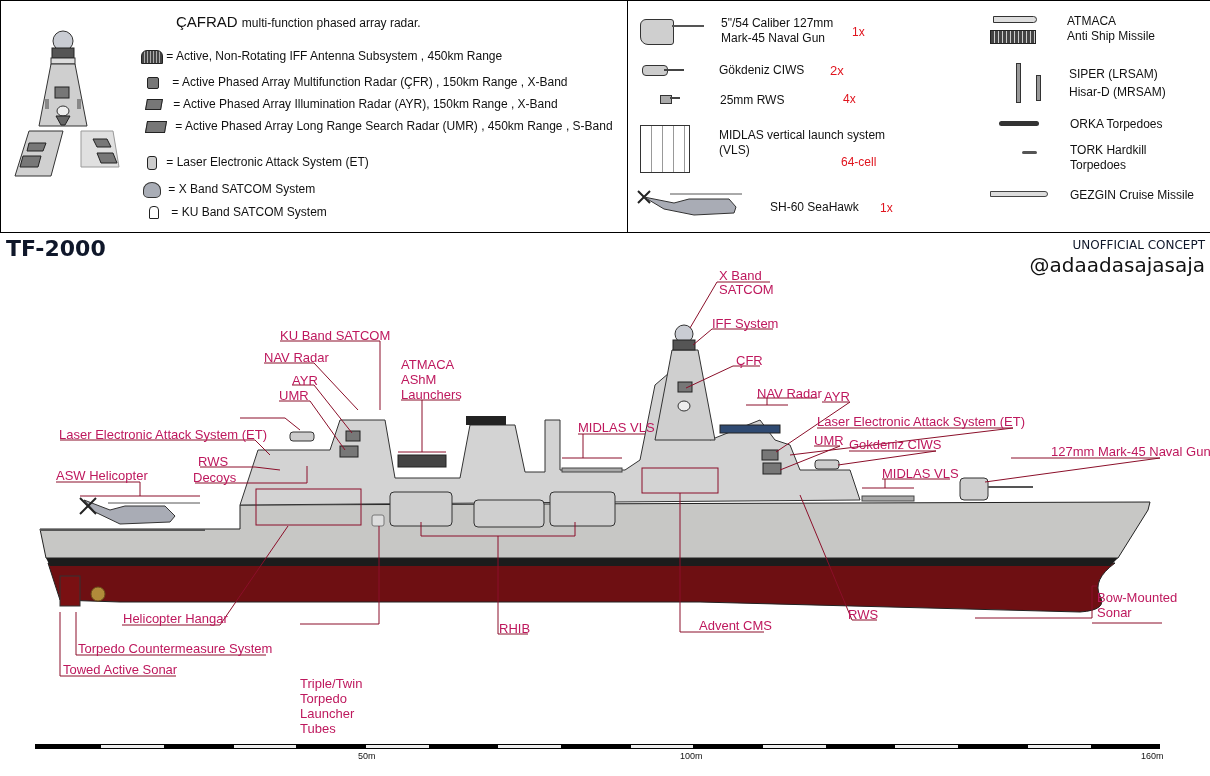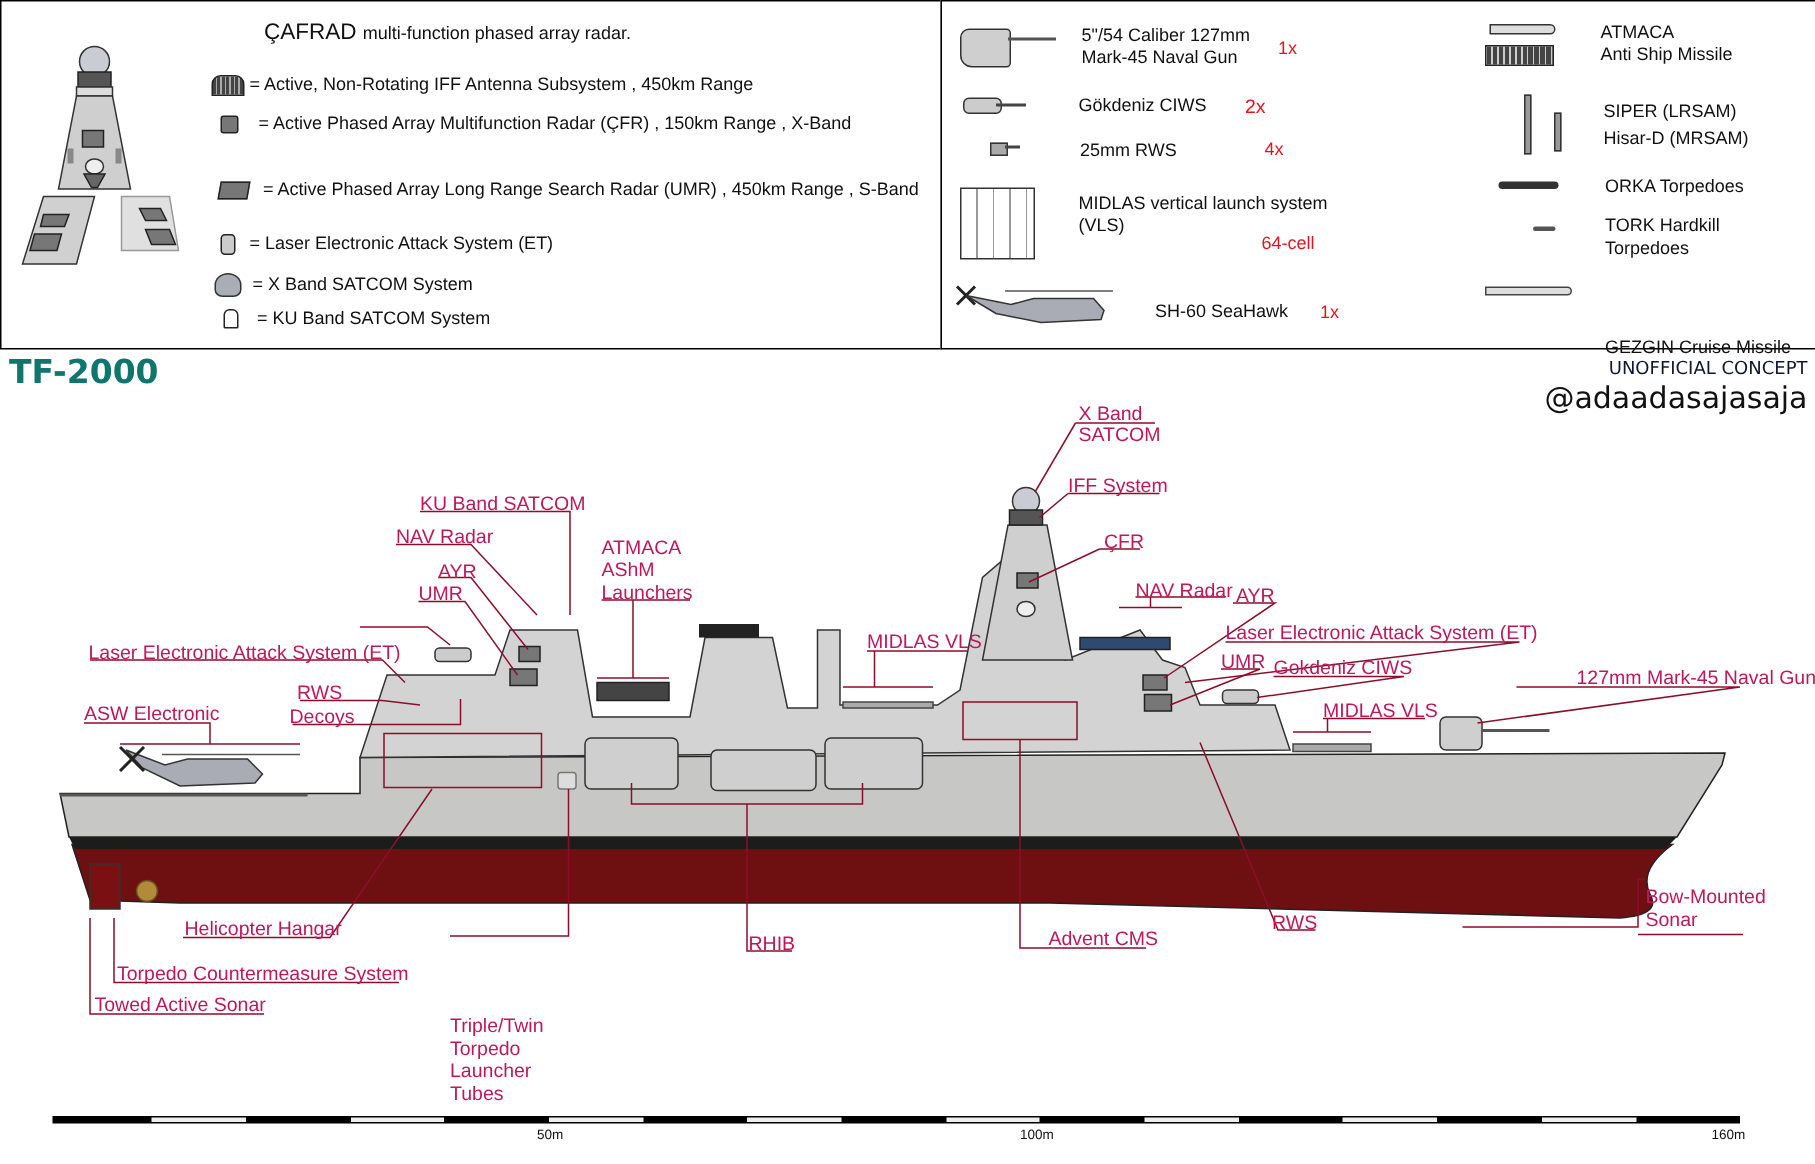--- a/index.html
+++ b/index.html
@@ -1,21 +1,21 @@
 <!DOCTYPE html>
 <html><head>
 <meta charset="utf-8">
 <style>
   html,body{margin:0;padding:0;background:#fff;}
   body{width:1210px;height:776px;position:relative;overflow:hidden;font-family:"Liberation Sans",sans-serif;color:#111;}
   .abs{position:absolute;}
   .box{position:absolute;border:1px solid #000;background:#fff;}
   .lt{font-size:12px;line-height:14px;white-space:nowrap;}
   .red{color:#e0141e;font-size:12px;}
-  .title{font-family:"DejaVu Sans",sans-serif;font-weight:bold;font-size:22px;color:#0f766e;}
+  .title{font-family:"DejaVu Sans",sans-serif;font-weight:bold;font-size:22px;color:#0f172a;}
   .concept{font-family:"DejaVu Sans",sans-serif;font-size:12px;color:#0f172a;}
   .handle{font-family:"DejaVu Sans",sans-serif;font-size:20px;color:#111;}
   .call{position:absolute;font-size:13px;line-height:15px;white-space:nowrap;color:#be185d;}
   svg{position:absolute;left:0;top:0;}
   .scale-lbl{position:absolute;font-size:9px;color:#111;font-family:"Liberation Sans Narrow","Liberation Sans",sans-serif;}
 </style>
 </head>
 <body>
 
 <div class="box" style="left:0;top:0;width:626px;height:231px;">
@@ -44,20 +44,24 @@
   </div>
 
   <div class="abs lt" style="left:140px;top:48px;">
     <span style="display:inline-block;width:20px;height:12px;background:repeating-linear-gradient(90deg,#444 0 2px,#aaa 2px 3px);border:1px solid #222;vertical-align:middle;border-radius:6px 6px 0 0;"></span>
     <span>= Active, Non-Rotating IFF Antenna Subsystem , 450km Range</span>
   </div>
   <div class="abs lt" style="left:146px;top:74px;">
     <span style="display:inline-block;width:10px;height:10px;background:#777;border:1px solid #222;border-radius:2px;vertical-align:middle;margin-right:10px;"></span>
     <span>= Active Phased Array Multifunction Radar (ÇFR) , 150km Range , X-Band</span>
   </div>
+  <div class="abs lt" style="left:145px;top:96px;">
+    <span style="display:inline-block;width:14px;height:9px;background:#777;border:1px solid #222;transform:skewX(-10deg);vertical-align:middle;margin-right:8px;"></span>
+    <span>= Active Phased Array Illumination Radar (AYR), 150km Range , X-Band</span>
+  </div>
   <div class="abs lt" style="left:145px;top:118px;">
     <span style="display:inline-block;width:18px;height:10px;background:#777;border:1px solid #222;transform:skewX(-10deg);vertical-align:middle;margin-right:6px;"></span>
     <span>= Active Phased Array Long Range Search Radar (UMR) , 450km Range , S-Band</span>
   </div>
   <div class="abs lt" style="left:146px;top:154px;">
     <span style="display:inline-block;width:8px;height:12px;border:1px solid #222;background:#ccc;border-radius:3px;vertical-align:middle;margin-right:6px;"></span>
     <span>= Laser Electronic Attack System  (ET)</span>
   </div>
   <div class="abs lt" style="left:142px;top:181px;">
     <span style="display:inline-block;width:16px;height:14px;background:#a9adb6;border:1px solid #333;border-radius:50% 50% 30% 30%;vertical-align:middle;margin-right:4px;"></span>
@@ -122,21 +126,21 @@
   <div class="abs" style="left:371px;top:120px;width:40px;height:5px;background:#333;border-radius:3px;"></div>
   <div class="abs lt" style="left:442px;top:116px;">ORKA Torpedoes</div>
 
   <div class="abs" style="left:394px;top:150px;width:15px;height:3px;background:#555;border-radius:2px;"></div>
   <div class="abs lt" style="left:442px;top:142px;">
     <div>TORK Hardkill</div>
     <div style="margin-top:1px;">Torpedoes</div>
   </div>
 
   <div class="abs" style="left:362px;top:190px;width:56px;height:4px;background:#ddd;border:1px solid #444;border-radius:0 3px 3px 0;"></div>
-  <div class="abs lt" style="left:442px;top:187px;margin-top:36px;">GEZGIN Cruise Missile</div>
+  <div class="abs lt" style="left:442px;top:187px;">GEZGIN Cruise Missile</div>
 </div>
 
 <div class="abs title" style="left:6px;top:236px;">TF-2000</div>
 <div class="abs concept" style="right:5px;top:238px;">UNOFFICIAL CONCEPT</div>
 <div class="abs handle" style="right:5px;top:253px;">@adaadasajasaja</div>
 
 <svg width="1210" height="776">
 
   <path d="M48,563 L1115,563 Q1092,580 1100,596 Q1108,610 1080,612 L700,602 L120,602 L60,600 Z" fill="#6e0f12" stroke="#222"></path>
   <rect x="60" y="576" width="20" height="30" fill="#7a1012" stroke="#333"></rect>
@@ -232,21 +236,21 @@
 <div class="call" style="left:292px;top:373px;">AYR</div>
 <div class="call" style="left:279px;top:388px;">UMR</div>
 <div class="call" style="left:401px;top:357px;">
     <div>ATMACA</div>
     <div>AShM</div>
     <div>Launchers</div>
   </div>
 <div class="call" style="left:59px;top:427px;">Laser Electronic Attack System  (ET)</div>
 <div class="call" style="left:198px;top:454px;">RWS</div>
 <div class="call" style="left:193px;top:470px;">Decoys</div>
-<div class="call" style="left:56px;top:468px;">ASW Electronic</div>
+<div class="call" style="left:56px;top:468px;">ASW Helicopter</div>
 <div class="call" style="left:578px;top:420px;">MIDLAS VLS</div>
 <div class="call" style="left:757px;top:386px;">NAV Radar</div>
 <div class="call" style="left:824px;top:389px;">AYR</div>
 <div class="call" style="left:817px;top:414px;">Laser Electronic Attack System  (ET)</div>
 <div class="call" style="left:814px;top:433px;">UMR</div>
 <div class="call" style="left:849px;top:437px;">Gokdeniz  CIWS</div>
 <div class="call" style="left:882px;top:466px;">MIDLAS VLS</div>
 <div class="call" style="left:1011px;top:444px;margin-left:40px;">127mm Mark-45 Naval Gun</div>
 <div class="call" style="left:123px;top:611px;">Helicopter Hangar</div>
 <div class="call" style="left:78px;top:641px;">Torpedo Countermeasure System</div>

